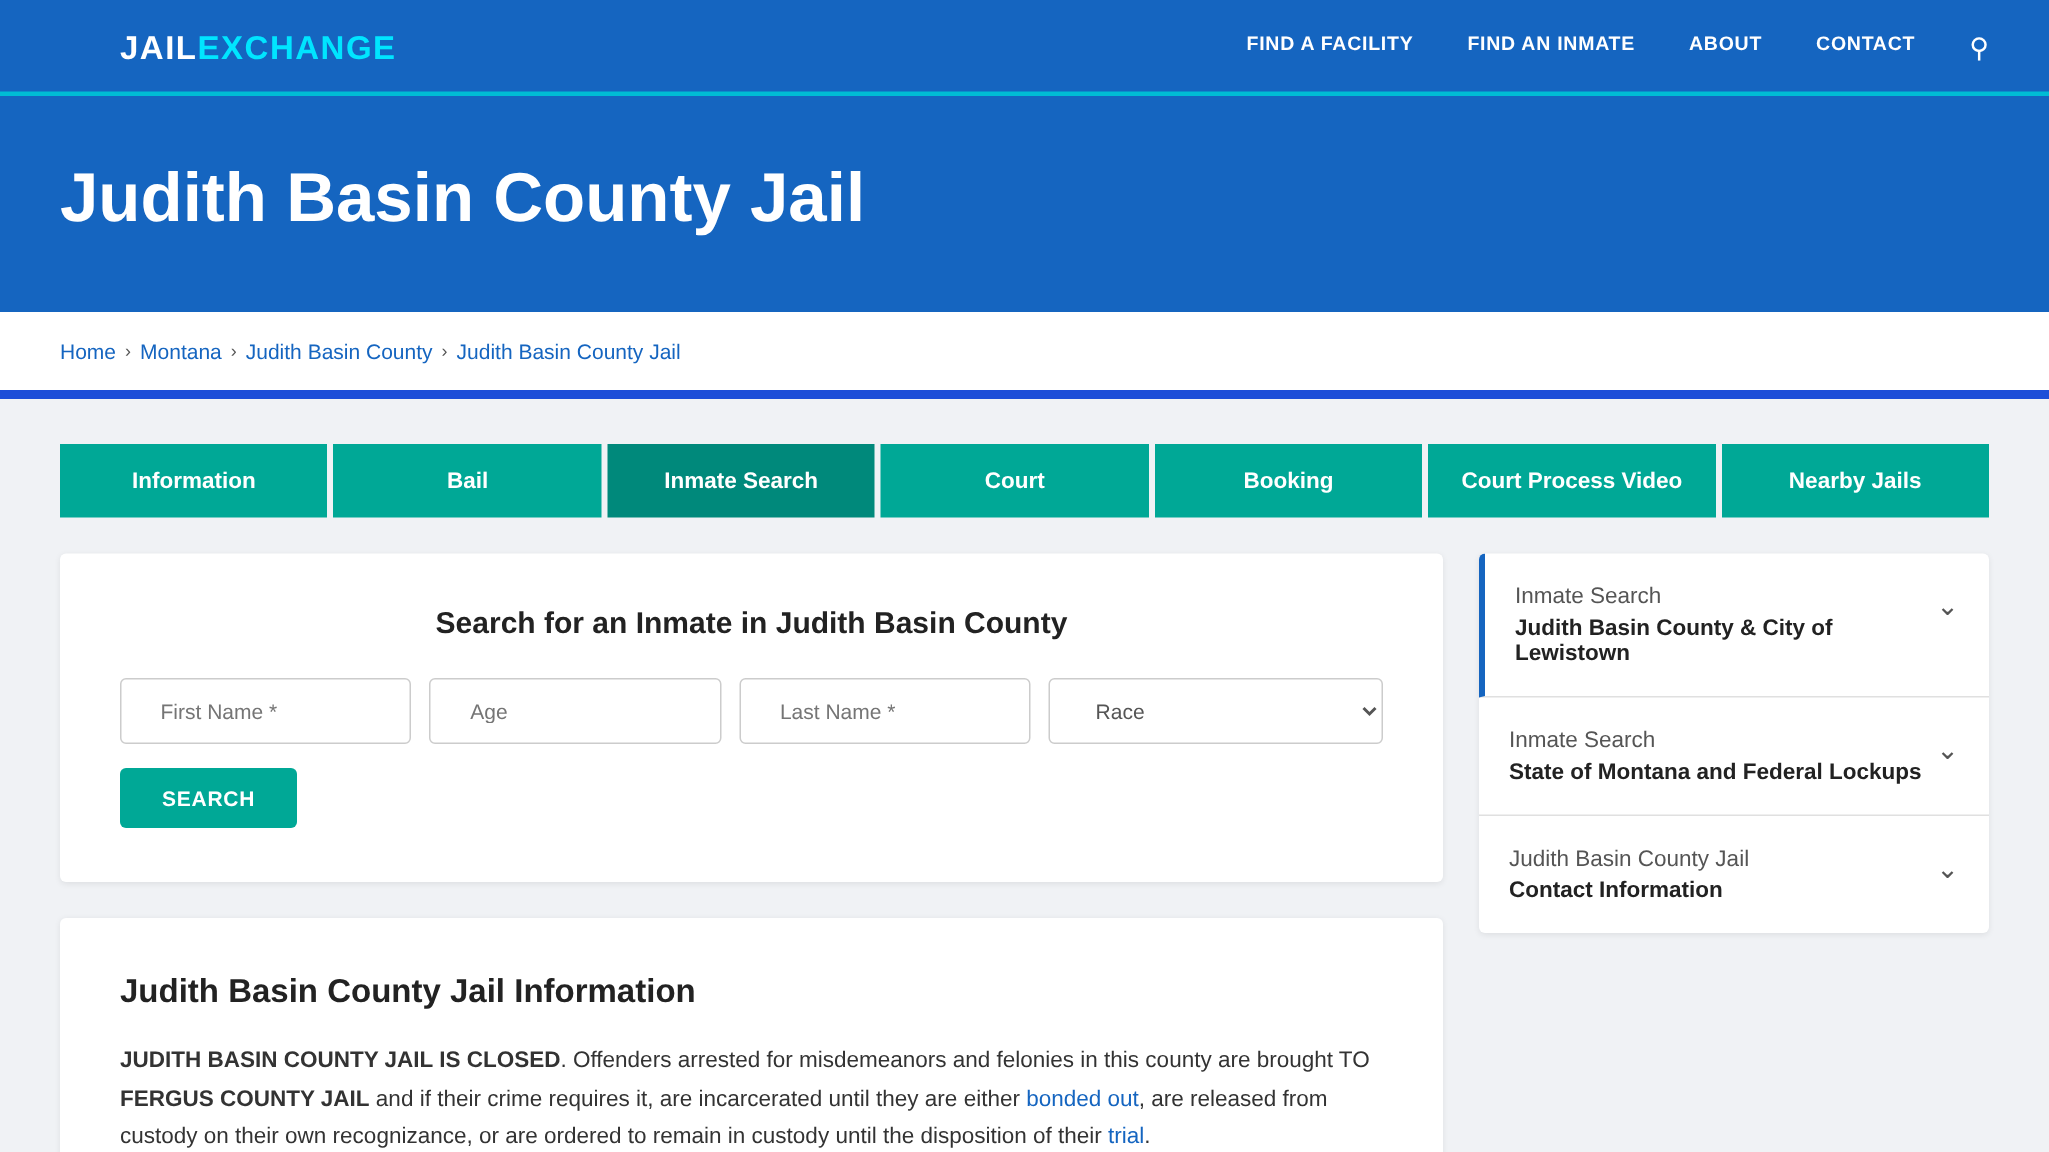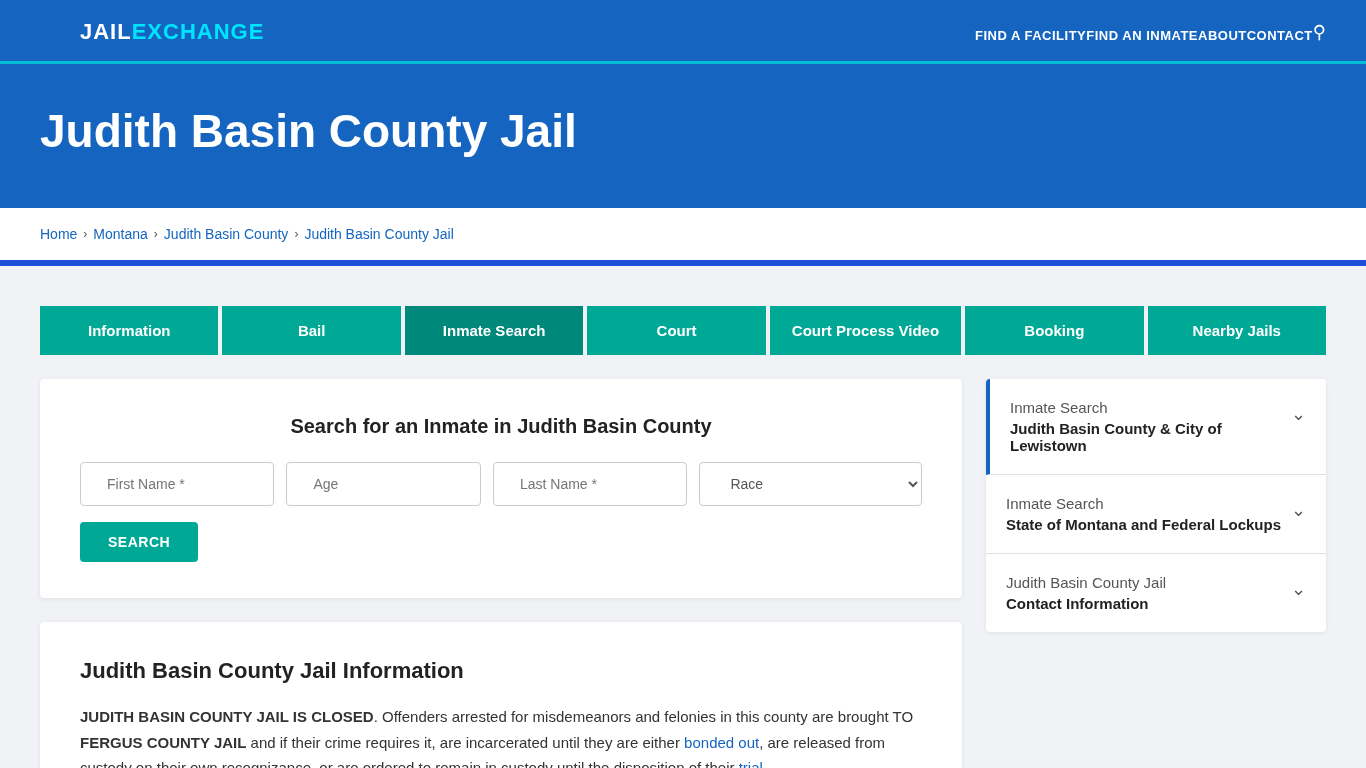--- a/index.html
+++ b/index.html
@@ -30,21 +30,22 @@
       font-size: 22px;
       font-weight: 900;
       letter-spacing: 1px;
       color: #fff;
       text-decoration: none;
     }
     .logo-jail { color: #fff; margin-left: 40px; }
     .logo-exchange { color: #00e5ff; }
     .nav {
       display: flex;
-      align-items: flex-end;
+      align-items: flex-start;
+      gap: 36px;
     }
     .nav a {
       color: #fff;
       text-decoration: none;
       font-size: 13px;
       font-weight: 700;
       letter-spacing: 0.5px;
       text-transform: uppercase;
     }
     .nav .search-icon {
@@ -87,21 +88,20 @@
       max-width: 1366px;
       margin: 0 auto;
       padding: 30px 40px;
     }
 
     
     .tabs {
       display: flex;
       gap: 4px;
       margin-bottom: 24px;
-      margin-top: 10px;
     }
     .tab {
       background: #00a896;
       color: #fff;
       border: none;
       padding: 16px 22px;
       font-size: 15px;
       font-weight: 600;
       cursor: pointer;
       flex: 1;
@@ -265,22 +265,22 @@
   </div>
 </div>
 
 <div class="content-area">
 
   <div class="tabs">
     <button class="tab">Information</button>
     <button class="tab">Bail</button>
     <button class="tab active">Inmate Search</button>
     <button class="tab">Court</button>
+    <button class="tab">Booking</button>
     <button class="tab">Court Process Video</button>
-    <button class="tab">Booking</button>
     <button class="tab">Nearby Jails</button>
   </div>
 
   <div class="main-layout">
 
     <div class="left-col">
 
       <div class="search-box">
         <h2>Search for an Inmate in Judith Basin County</h2>
         <div class="search-inputs">

